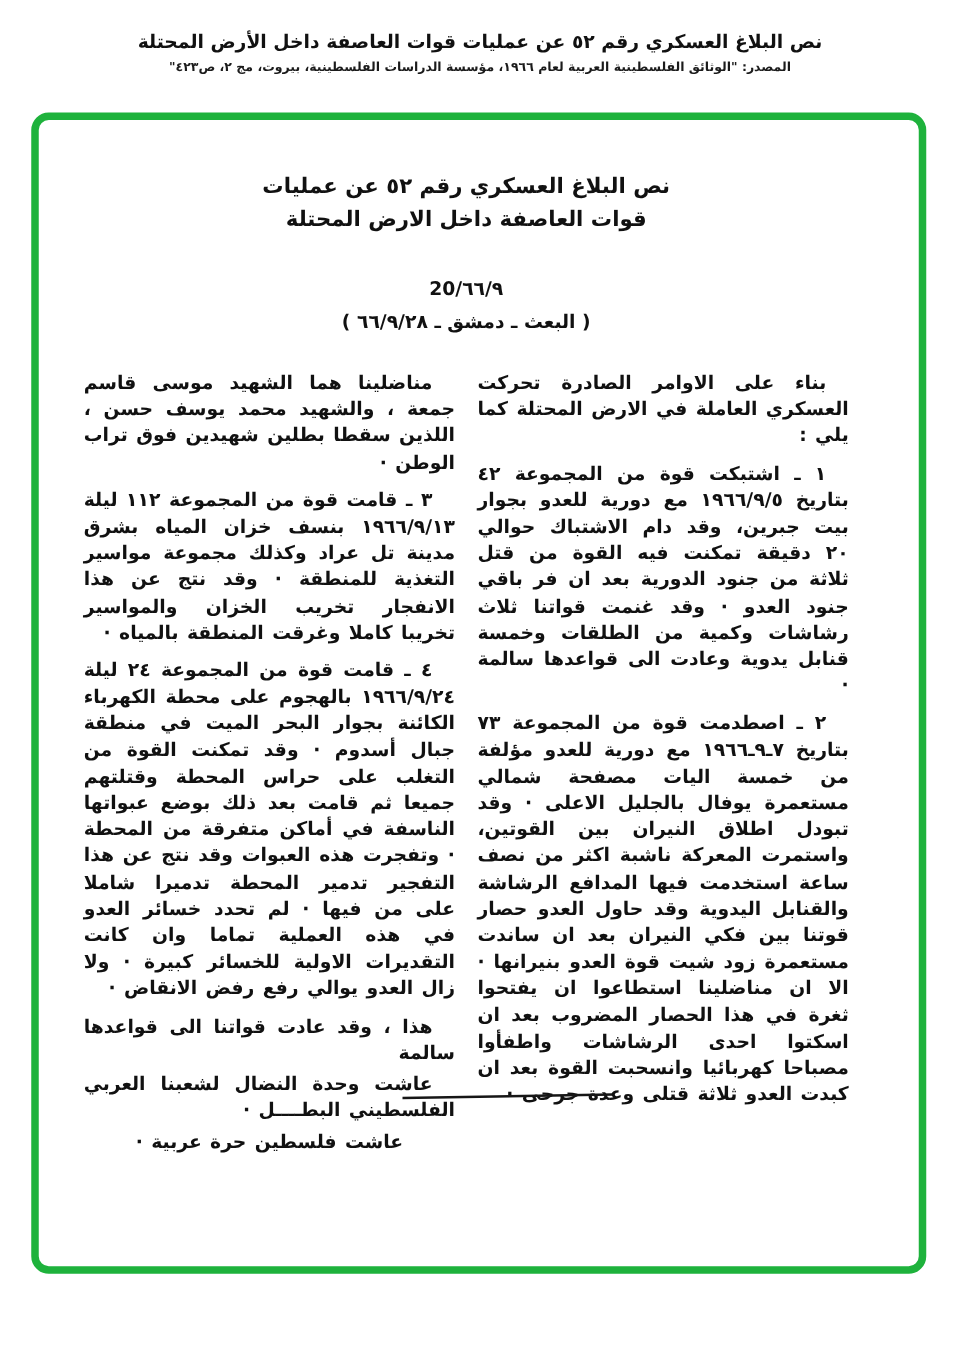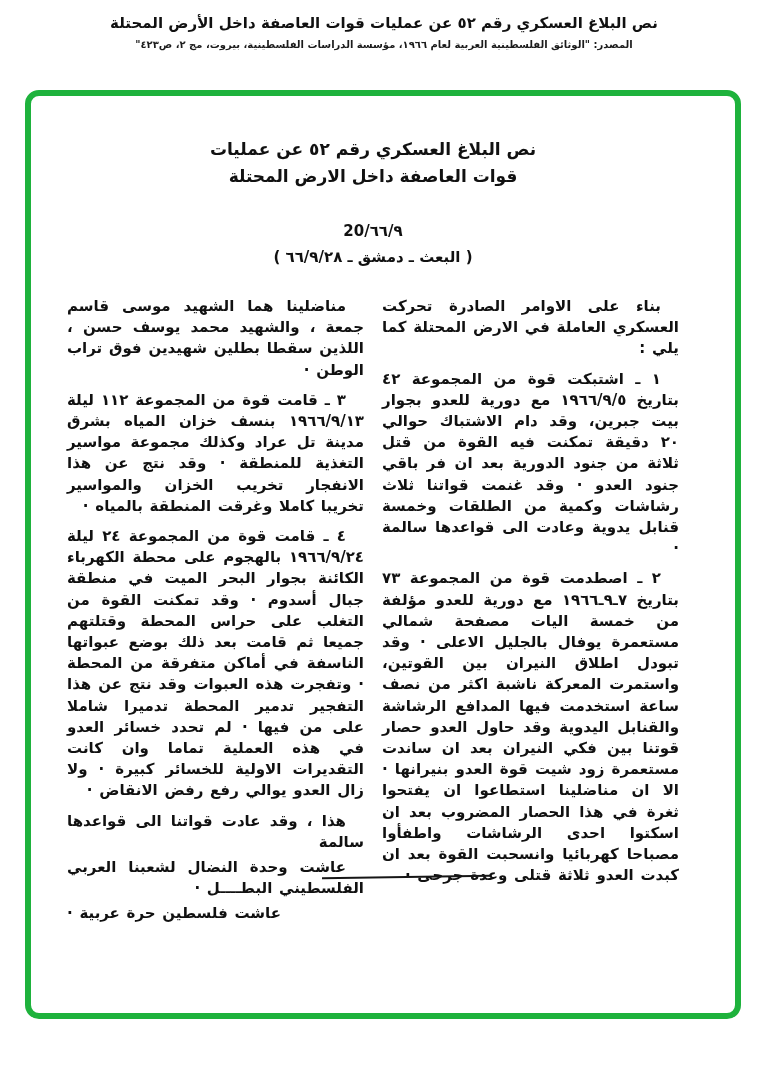--- a/index.html
+++ b/index.html
@@ -14,21 +14,21 @@
   .page {
     position: relative;
     width: 768px;
     height: 1085px;
     background: #ffffff;
     color: #111111;
   }
   
   .top-header {
     position: absolute;
-    top: 14px;
+    top: 24px;
     left: 0;
     width: 100%;
     text-align: center;
     direction: rtl;
   }
   .top-header .main-line {
     font-size: 15px;
     font-weight: 700;
     letter-spacing: 0px;
   }
@@ -85,21 +85,21 @@
     margin: 0 0 9px 0;
     text-align: justify;
     text-indent: 18px;
     font-size: 15px;
     font-weight: 700;
     line-height: 21.2px;
     word-spacing: 1.5px;
   }
   .col p.tight { margin-bottom: 4px; }
   .col p.centered {
-    text-align: left;
+    text-align: center;
     text-indent: 0;
   }
   
   .footer-divider {
     position: absolute;
     left: 322px;
     top: 876px;
     width: 168px;
     height: 2px;
     background: #161616;

